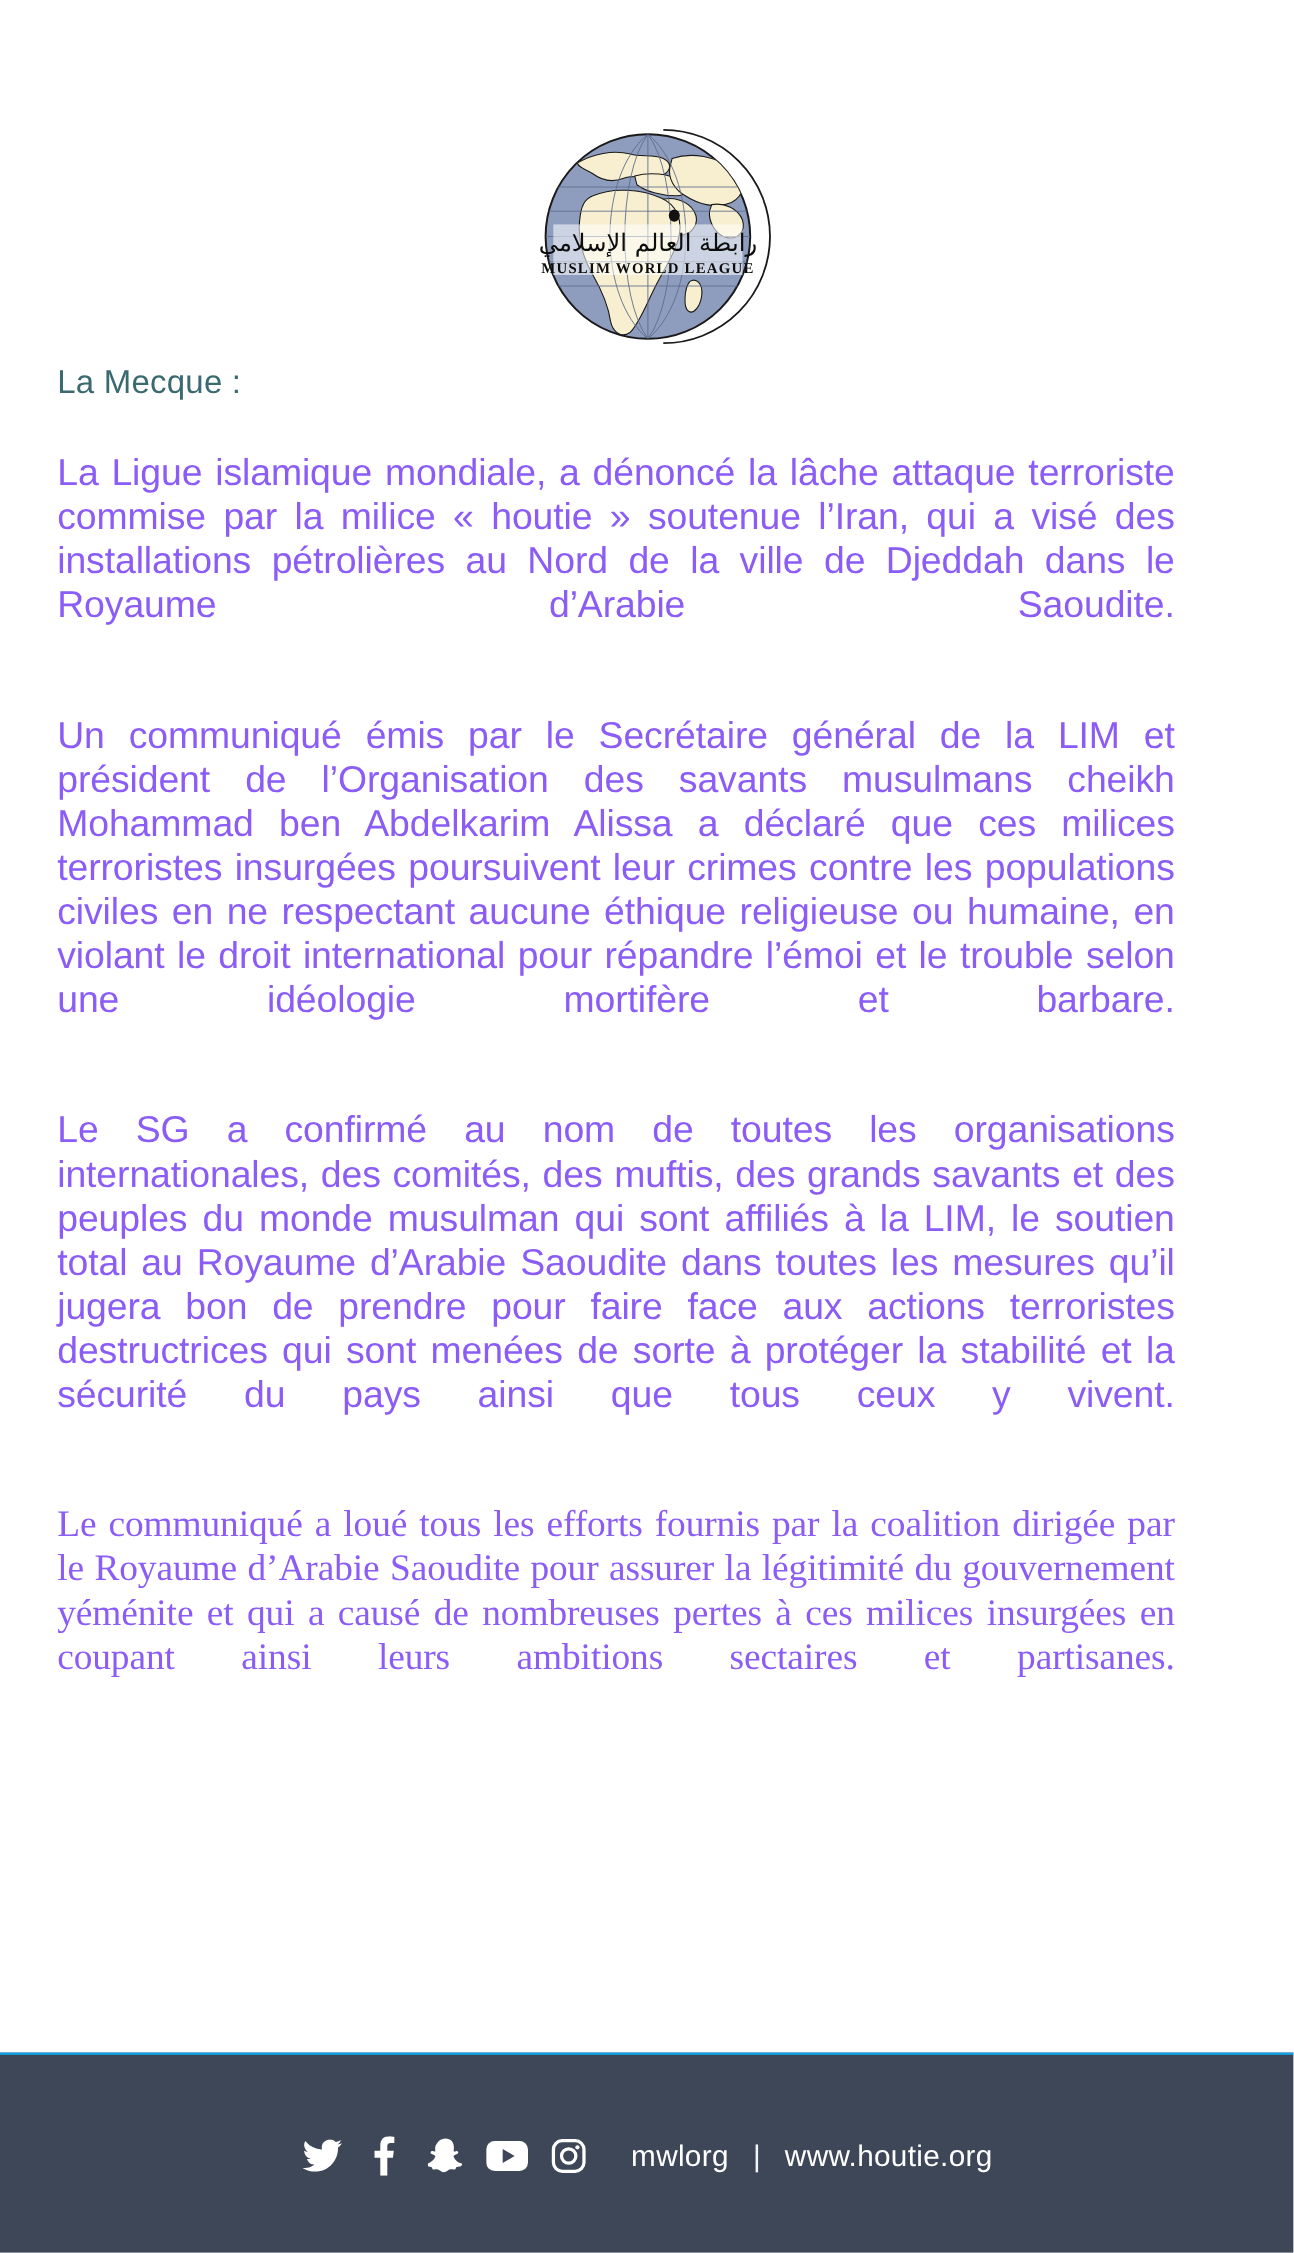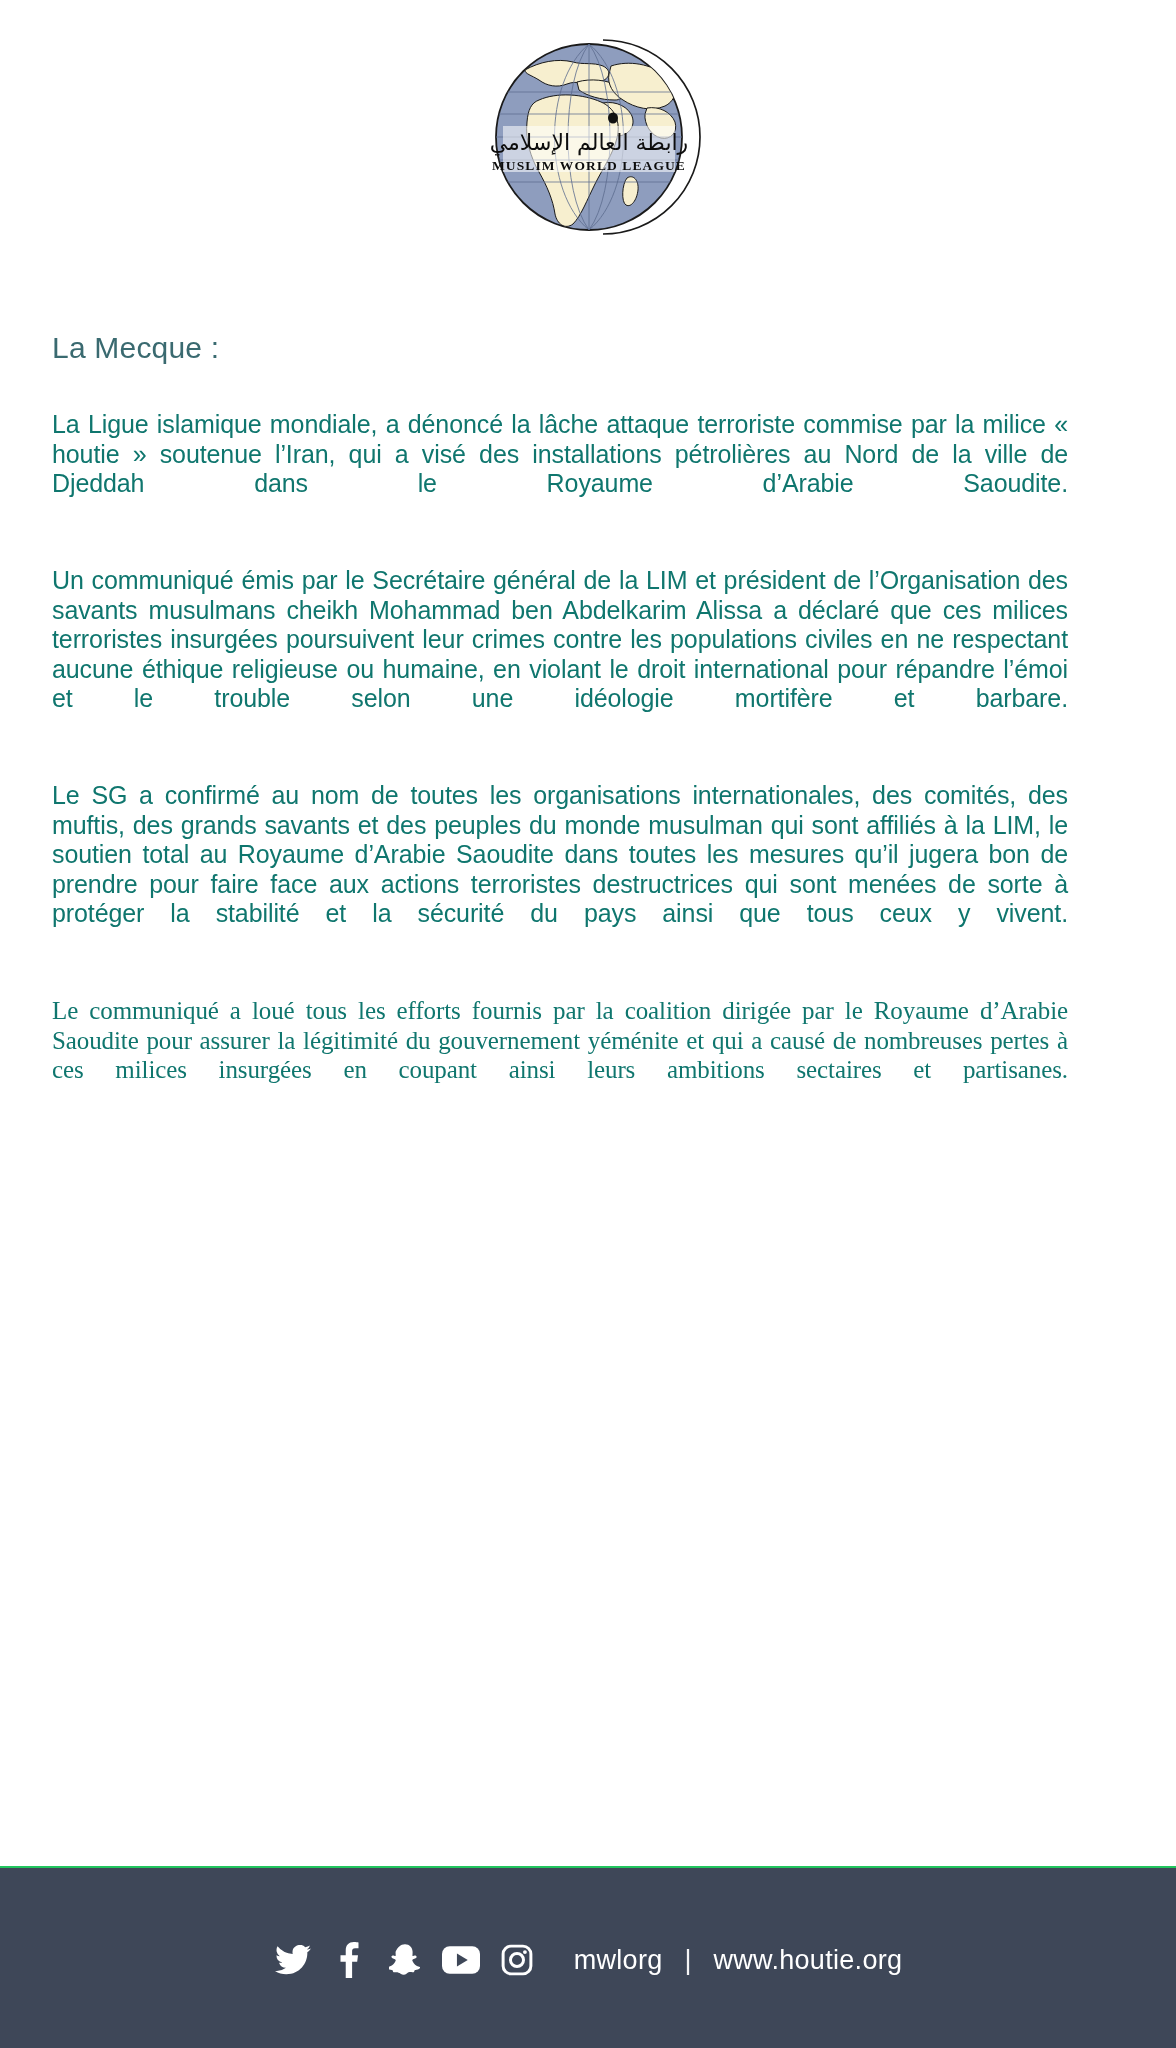--- a/index.html
+++ b/index.html
@@ -23,21 +23,21 @@
     background: #ffffff;
     display: flex;
     flex-direction: column;
   }
 
   
   .logo-area {
     height: 330px;
     flex: 0 0 auto;
     display: flex;
-    align-items: flex-start;
+    align-items: flex-end;
     justify-content: center;
     padding-top: 22px;
     box-sizing: border-box;
     padding-left: 16px;
   }
   .logo-svg { display: block; }
 
   
   .content {
     flex: 1 1 auto;
@@ -48,43 +48,43 @@
   .dateline {
     color: #3a6a70;
     font-size: 30px;
     line-height: 1.2;
     letter-spacing: 0.2px;
     margin: 0 0 44px 0;
     font-weight: 400;
   }
 
   .para {
-    color: #0f766e;
-    font-size: 25px;
+    color: #8b5cf6;
+    font-size: 34px;
     line-height: 1.18;
     text-align: justify;
     text-justify: inter-word;
     margin: 0 0 38px 0;
     letter-spacing: -0.1px;
     word-spacing: 0px;
   }
   .para:last-child { margin-bottom: 0; font-family: Liberation Serif, serif; }
   
   .para::after {
     content: "";
     display: inline-block;
     width: 100%;
   }
 
   
   .footer {
     flex: 0 0 auto;
     height: 182px;
     background: #3e4758;
-    border-top: 2px solid #22c55e;
+    border-top: 2px solid #0ea5e9;
     display: flex;
     align-items: center;
     justify-content: center;
     box-sizing: border-box;
   }
   .footer-inner {
     display: flex;
     align-items: center;
     gap: 0;
     transform: translateY(2px);

